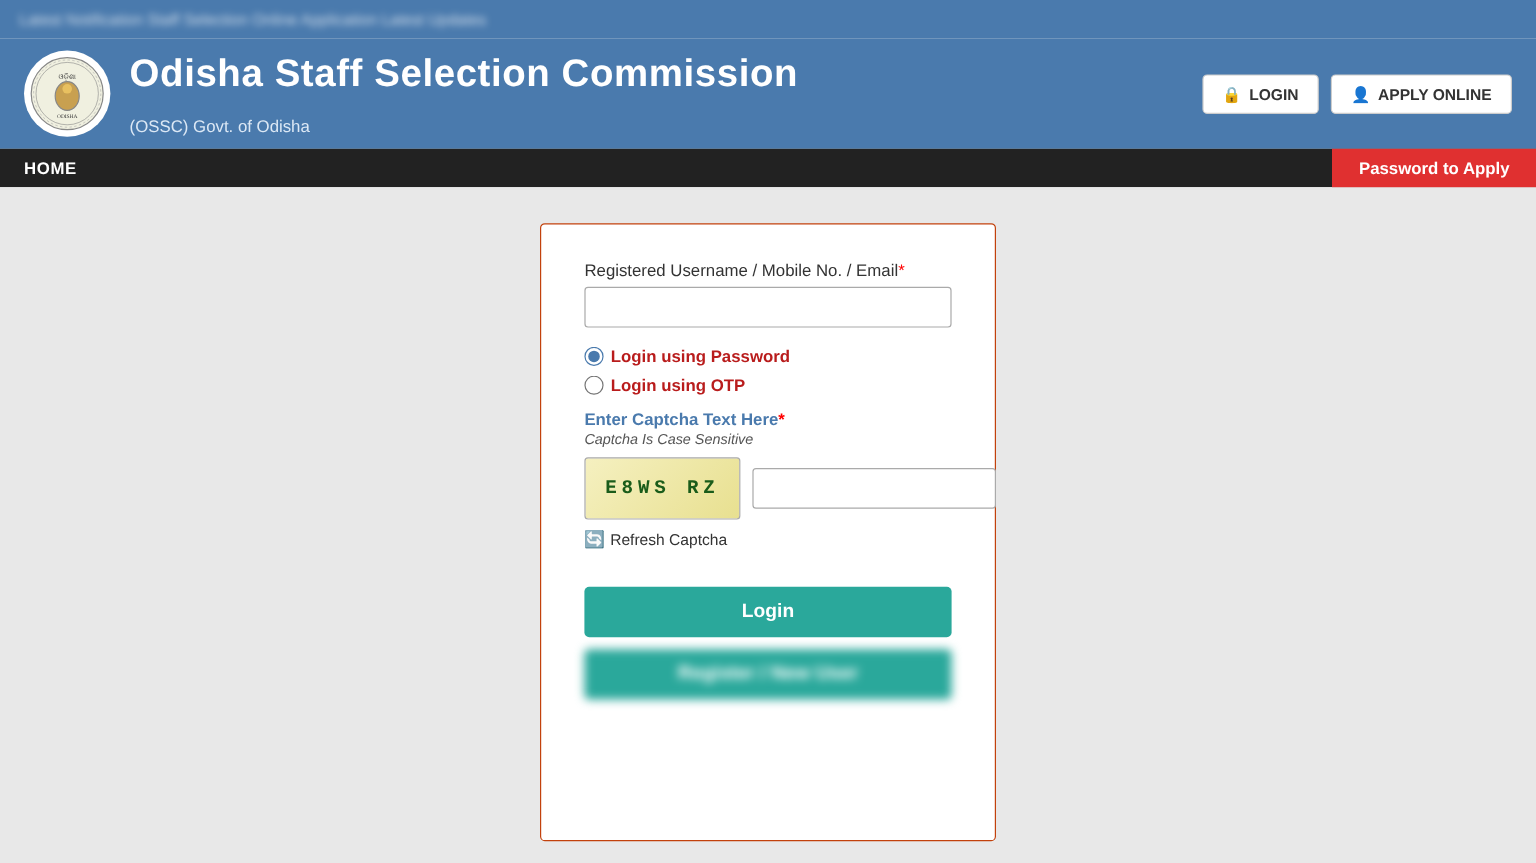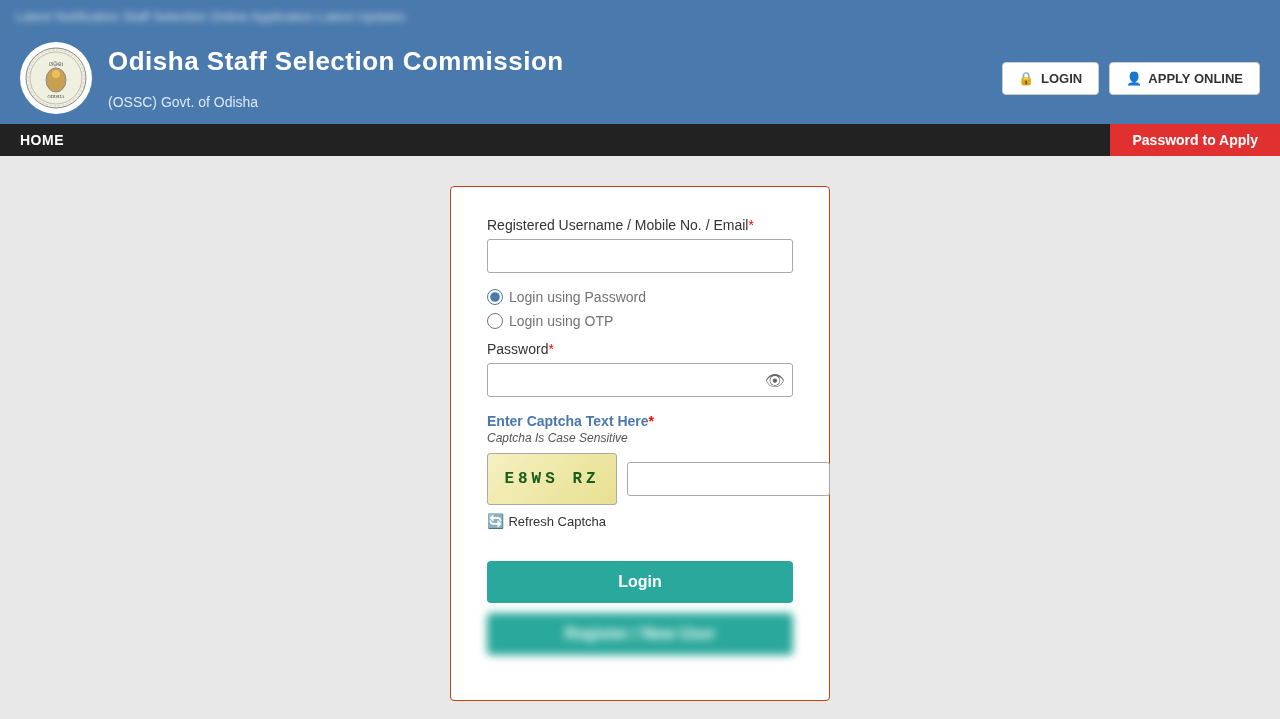--- a/index.html
+++ b/index.html
@@ -43,21 +43,21 @@
       justify-content: center;
       overflow: hidden;
       flex-shrink: 0;
     }
     .logo-circle svg {
       width: 64px;
       height: 64px;
     }
     .header-title-block h1 {
       color: #fff;
-      font-size: 26px;
+      font-size: 32px;
       font-weight: bold;
       letter-spacing: 0.5px;
     }
     .header-title-block p {
       color: #dce8f5;
       font-size: 14px;
       margin-top: 17px;
     }
     .header-buttons {
       display: flex;
@@ -153,22 +153,22 @@
       cursor: pointer;
     }
     .radio-option input[type="radio"] {
       accent-color: #4a7aad;
       width: 16px;
       height: 16px;
       cursor: pointer;
     }
     .radio-label {
       font-size: 14px;
-      color: #737373;
-      font-weight: 400;
+      color: #b91c1c;
+      font-weight: 700;
       cursor: pointer;
     }
 
     
     .password-wrapper {
       position: relative;
     }
     .password-wrapper input {
       padding-right: 36px;
     }
@@ -328,29 +328,20 @@
         <input type="radio" name="loginMethod" checked="" style="">
         <span class="radio-label">Login using Password</span>
       </label>
       <label class="radio-option">
         <input type="radio" name="loginMethod" style="">
         <span class="radio-label">Login using OTP</span>
       </label>
     </div>
 
     
-    <div class="form-group">
-      <label class="form-label">
-        <span>Password</span><span class="required-star">*</span>
-      </label>
-      <div class="password-wrapper">
-        <input class="form-input" type="password" style="">
-        <span class="eye-icon">👁</span>
-      </div>
-    </div>
 
     
     <div class="form-group">
       <div class="captcha-label">
         <span>Enter Captcha Text Here</span><span class="required-star">*</span>
       </div>
       <div class="captcha-sensitive">Captcha Is Case Sensitive</div>
       <div class="captcha-row">
         <div class="captcha-image">E8WS RZ</div>
         <input class="captcha-input" type="text" style="">

